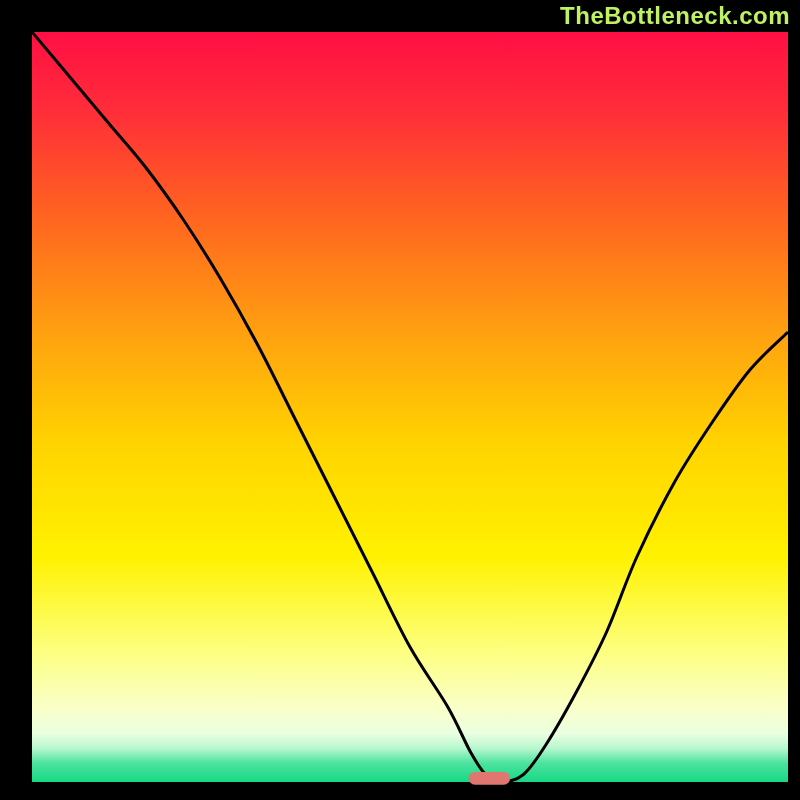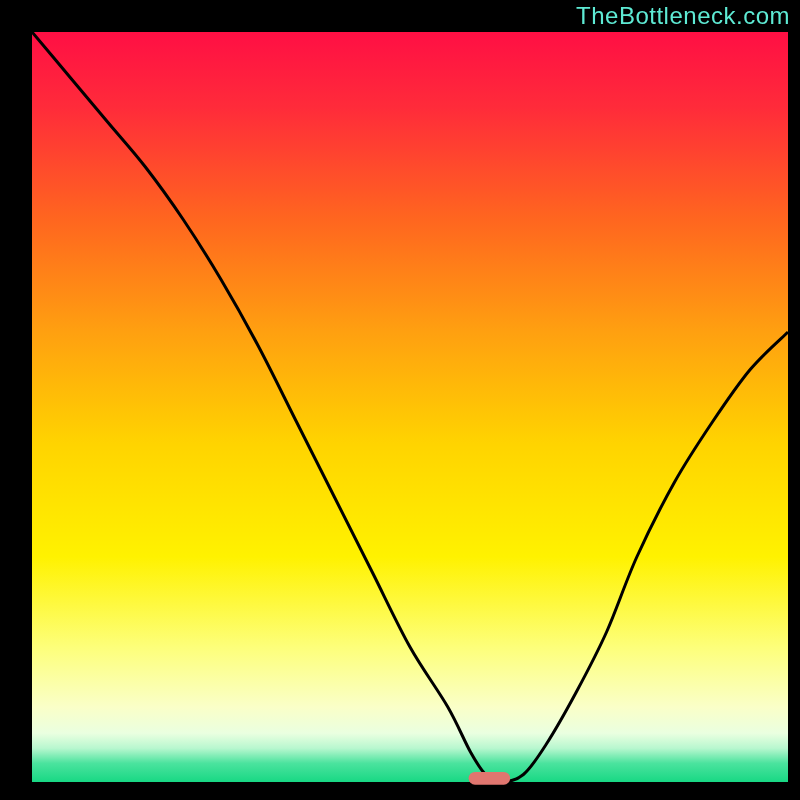--- a/index.html
+++ b/index.html
@@ -14,23 +14,23 @@
   .frame {
     position: relative;
     width: 800px;
     height: 800px;
     background: #000;
   }
   .watermark {
     position: absolute;
     top: 2px;
     right: 10px;
-    color: #5eead4;
+    color: #bef264;
     font-size: 24px;
-    font-weight: 400;
+    font-weight: 700;
     letter-spacing: 0.5px;
     z-index: 50;
   }
   svg.plot {
     position: absolute;
     top: 0;
     left: 0;
     width: 800px;
     height: 800px;
   }

